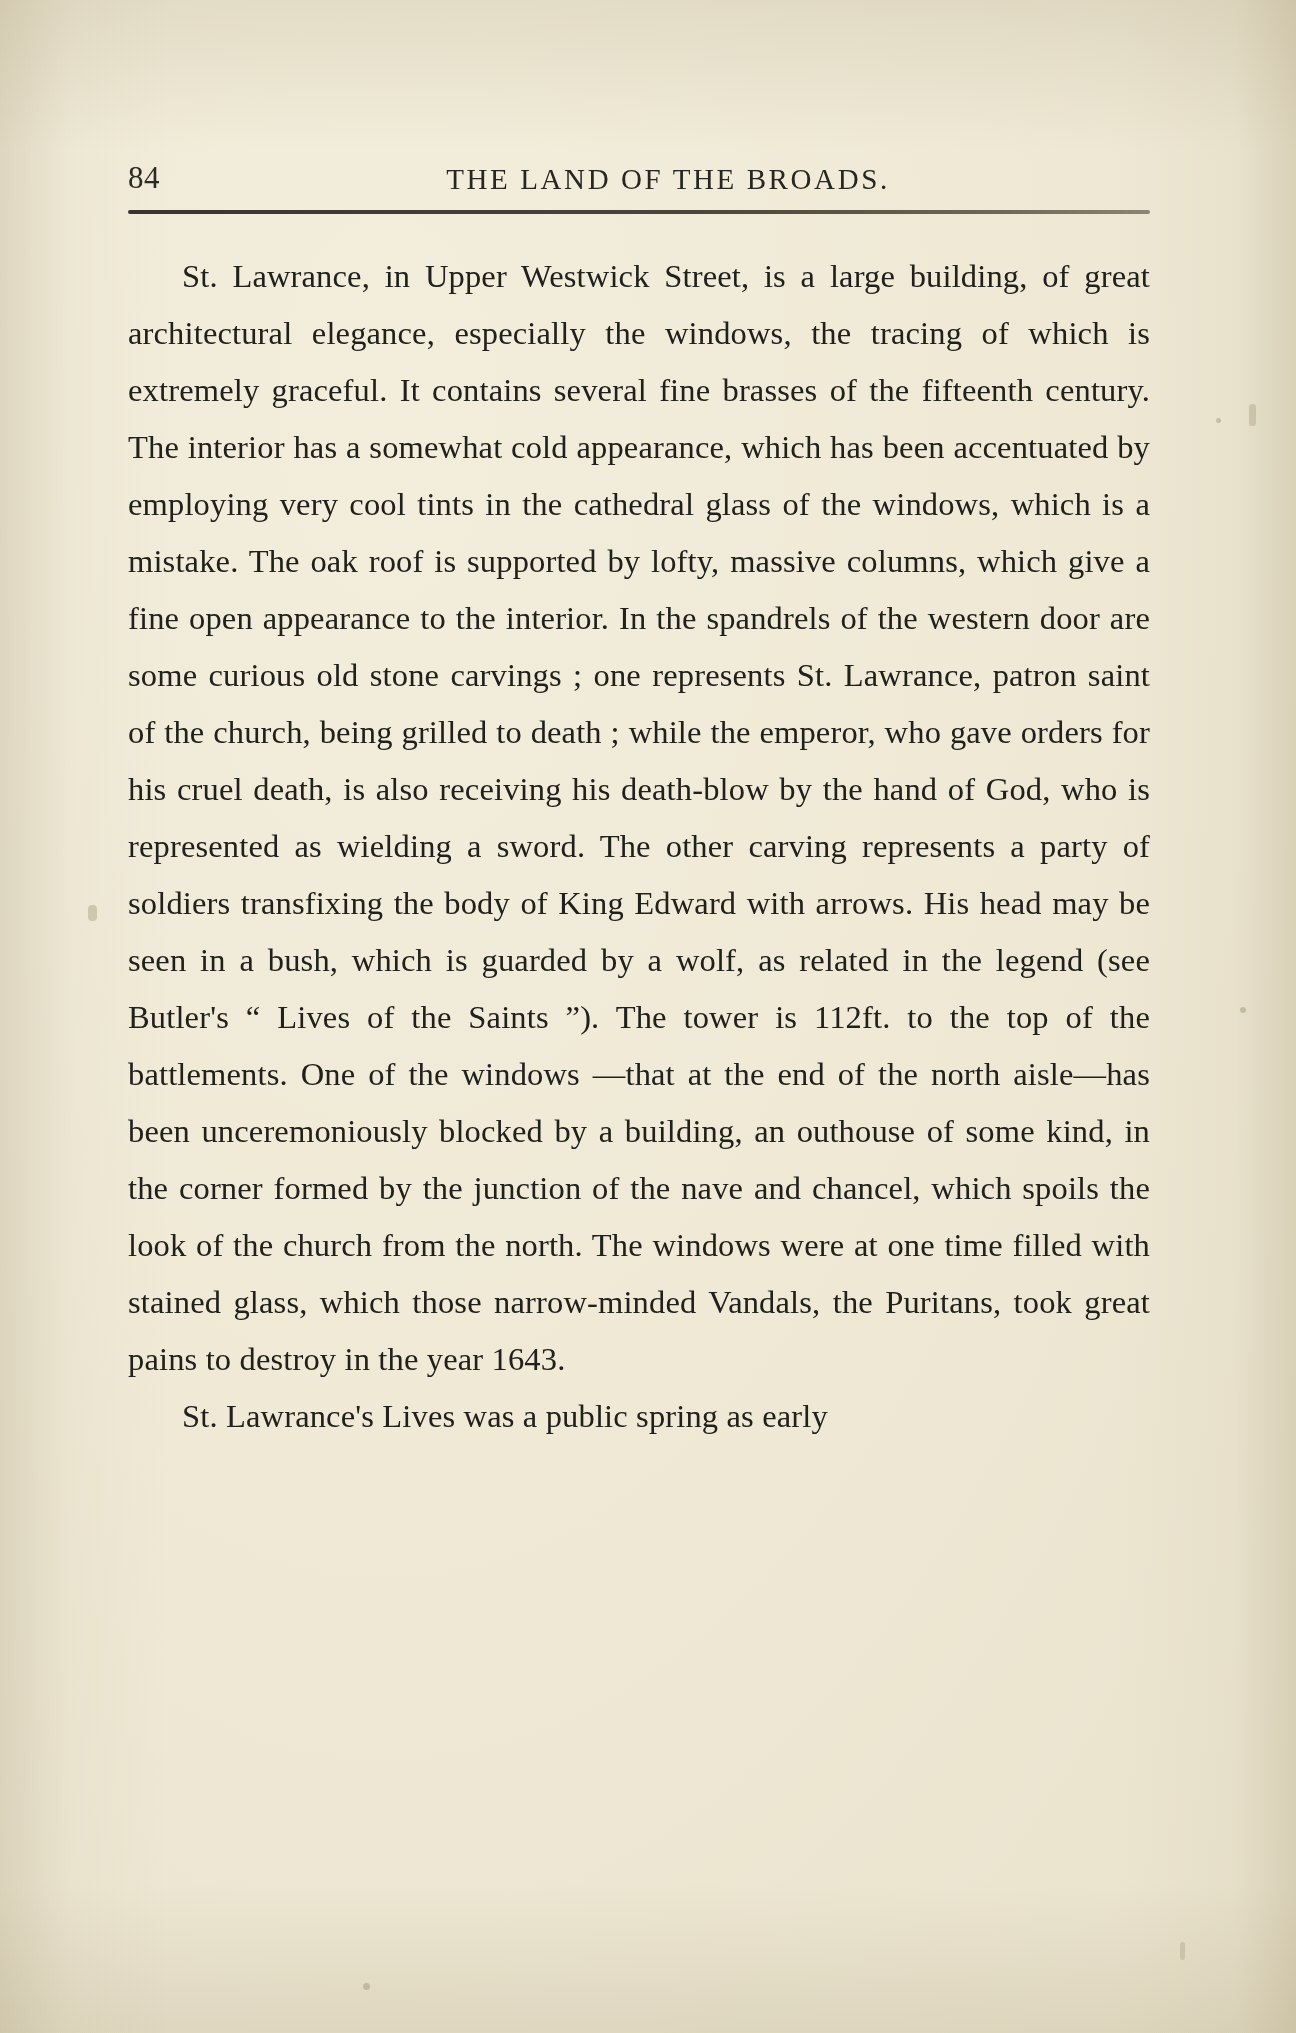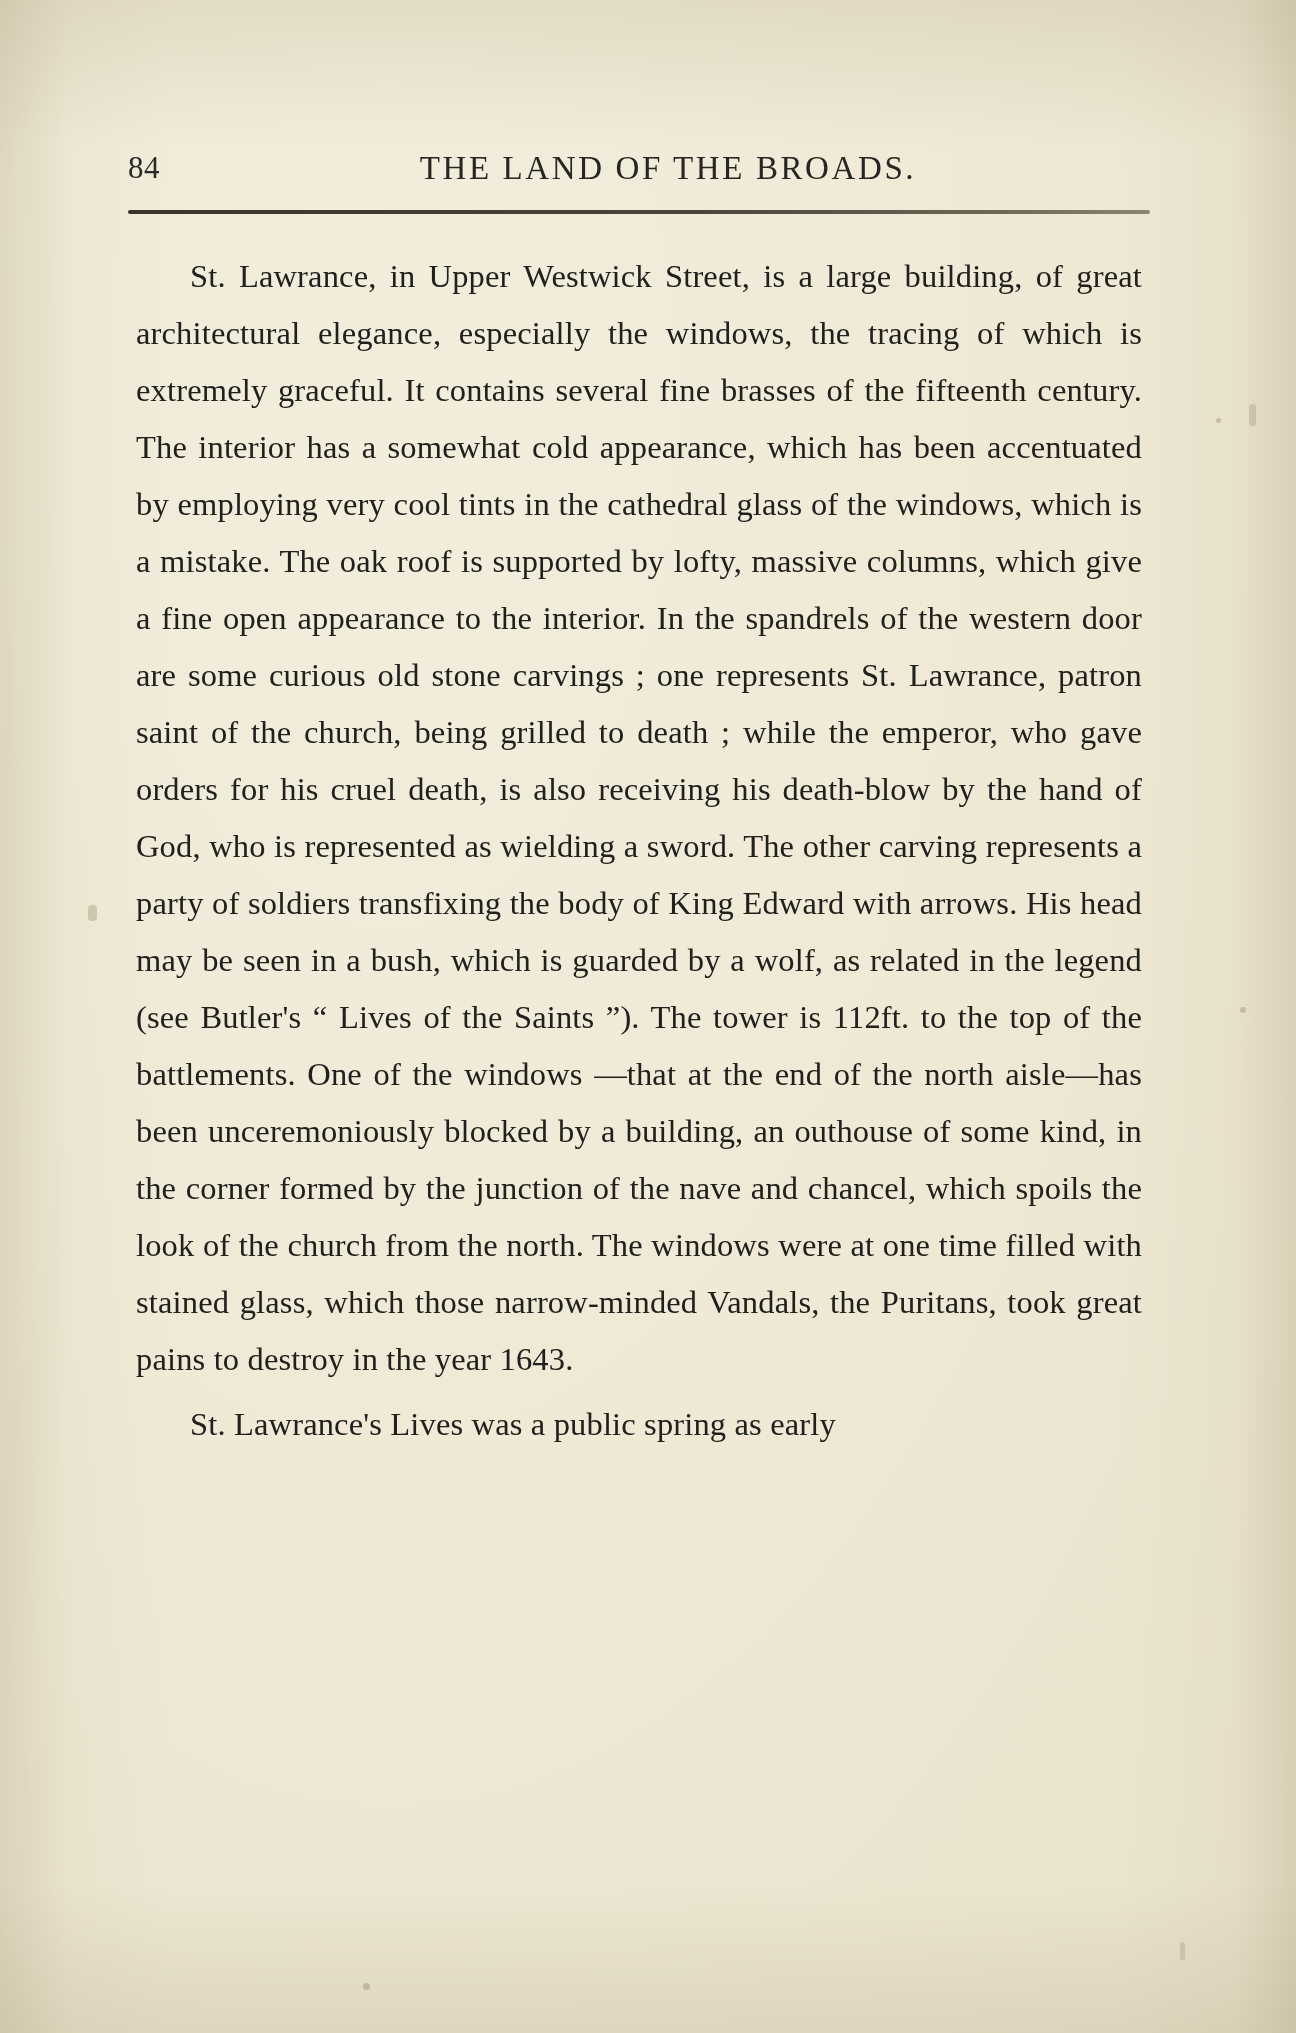--- a/index.html
+++ b/index.html
@@ -33,33 +33,33 @@
       linear-gradient(to top, rgba(150,135,95,0.16) 0px, rgba(0,0,0,0) 150px);
   }
   .content {
     position: absolute;
     left: 128px;
     top: 150px;
     width: 1040px;
   }
   .header-row {
     display: flex;
-    align-items: flex-start;
+    align-items: flex-end;
     height: 46px;
   }
   .folio {
     font-size: 31px;
     color: #2a2a26;
     letter-spacing: 0.5px;
     width: 120px;
   }
   .running-head {
     flex: 1;
     text-align: center;
-    font-size: 33px;
+    font-size: 29px;
     letter-spacing: 2.6px;
     color: #262622;
     padding-right: 80px;
   }
   .rule {
     margin-top: 14px;
     width: 1022px;
     height: 4px;
     background: linear-gradient(to right, #3a352c 0%, #4a443a 55%, #6d6757 85%, #8b8573 100%);
     border-radius: 2px;
@@ -68,21 +68,21 @@
     margin-top: 34px;
     width: 1022px;
     font-size: 32.5px;
     line-height: 57px;
     color: #20201c;
     text-align: justify;
     text-justify: inter-word;
     letter-spacing: 0.15px;
   }
   .body-text p {
-    margin: 8px;
+    margin: 0;
     text-indent: 54px;
   }
   .spot {
     position: absolute;
     border-radius: 50%;
     background: rgba(120,105,70,0.30);
     pointer-events: none;
   }
   .spot.s1 { left: 1249px; top: 404px; width: 7px; height: 22px; background: rgba(120,105,70,0.22); border-radius: 3px; }
   .spot.s2 { left: 88px;  top: 905px; width: 9px; height: 16px; background: rgba(120,105,70,0.26); border-radius: 4px; }

